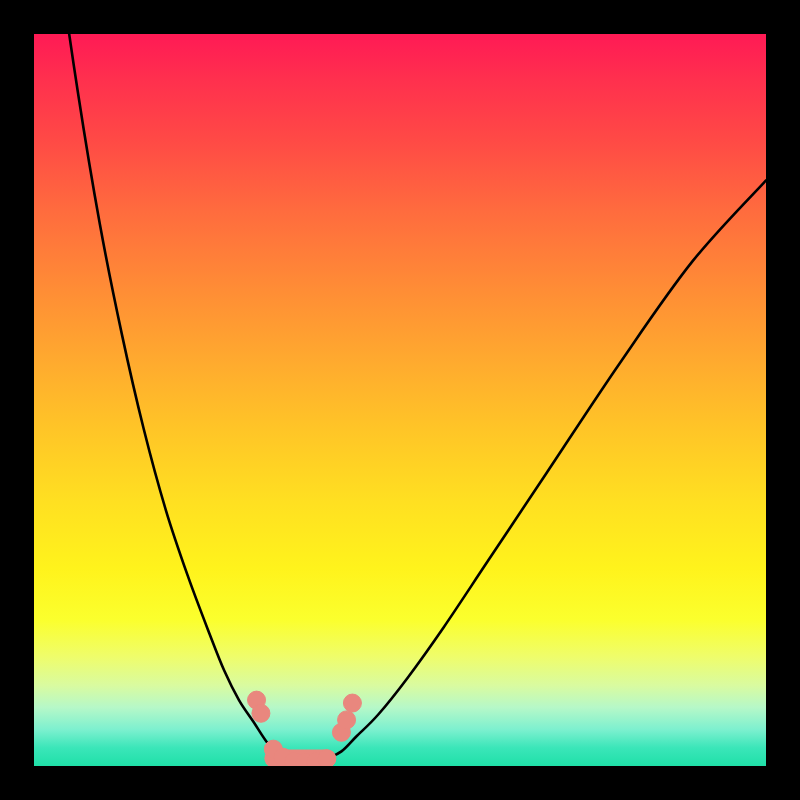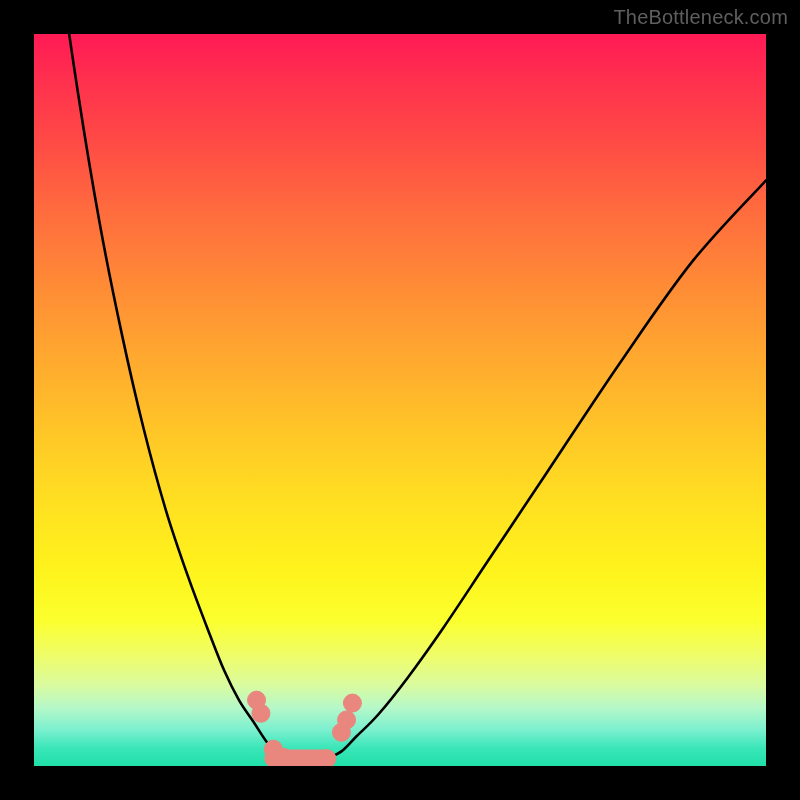--- a/index.html
+++ b/index.html
@@ -81,14 +81,13 @@
         <circle cx="259.86" cy="727.61" r="9" fill="#e9877e" stroke="#e9877e" stroke-width="1"></circle>
         <circle cx="270.84" cy="728.34" r="9" fill="#e9877e" stroke="#e9877e" stroke-width="1"></circle>
         <circle cx="281.82" cy="727.61" r="9" fill="#e9877e" stroke="#e9877e" stroke-width="1"></circle>
         <circle cx="292.80" cy="724.68" r="9" fill="#e9877e" stroke="#e9877e" stroke-width="1"></circle>
         <circle cx="307.44" cy="698.33" r="9" fill="#e9877e" stroke="#e9877e" stroke-width="1"></circle>
         <circle cx="312.56" cy="685.88" r="9" fill="#e9877e" stroke="#e9877e" stroke-width="1"></circle>
         <circle cx="318.42" cy="669.05" r="9" fill="#e9877e" stroke="#e9877e" stroke-width="1"></circle>
       </g>
   </svg>
 
-  <div class="watermark">TheBottleneck.com</div>
 </div>
 
 </body></html>

